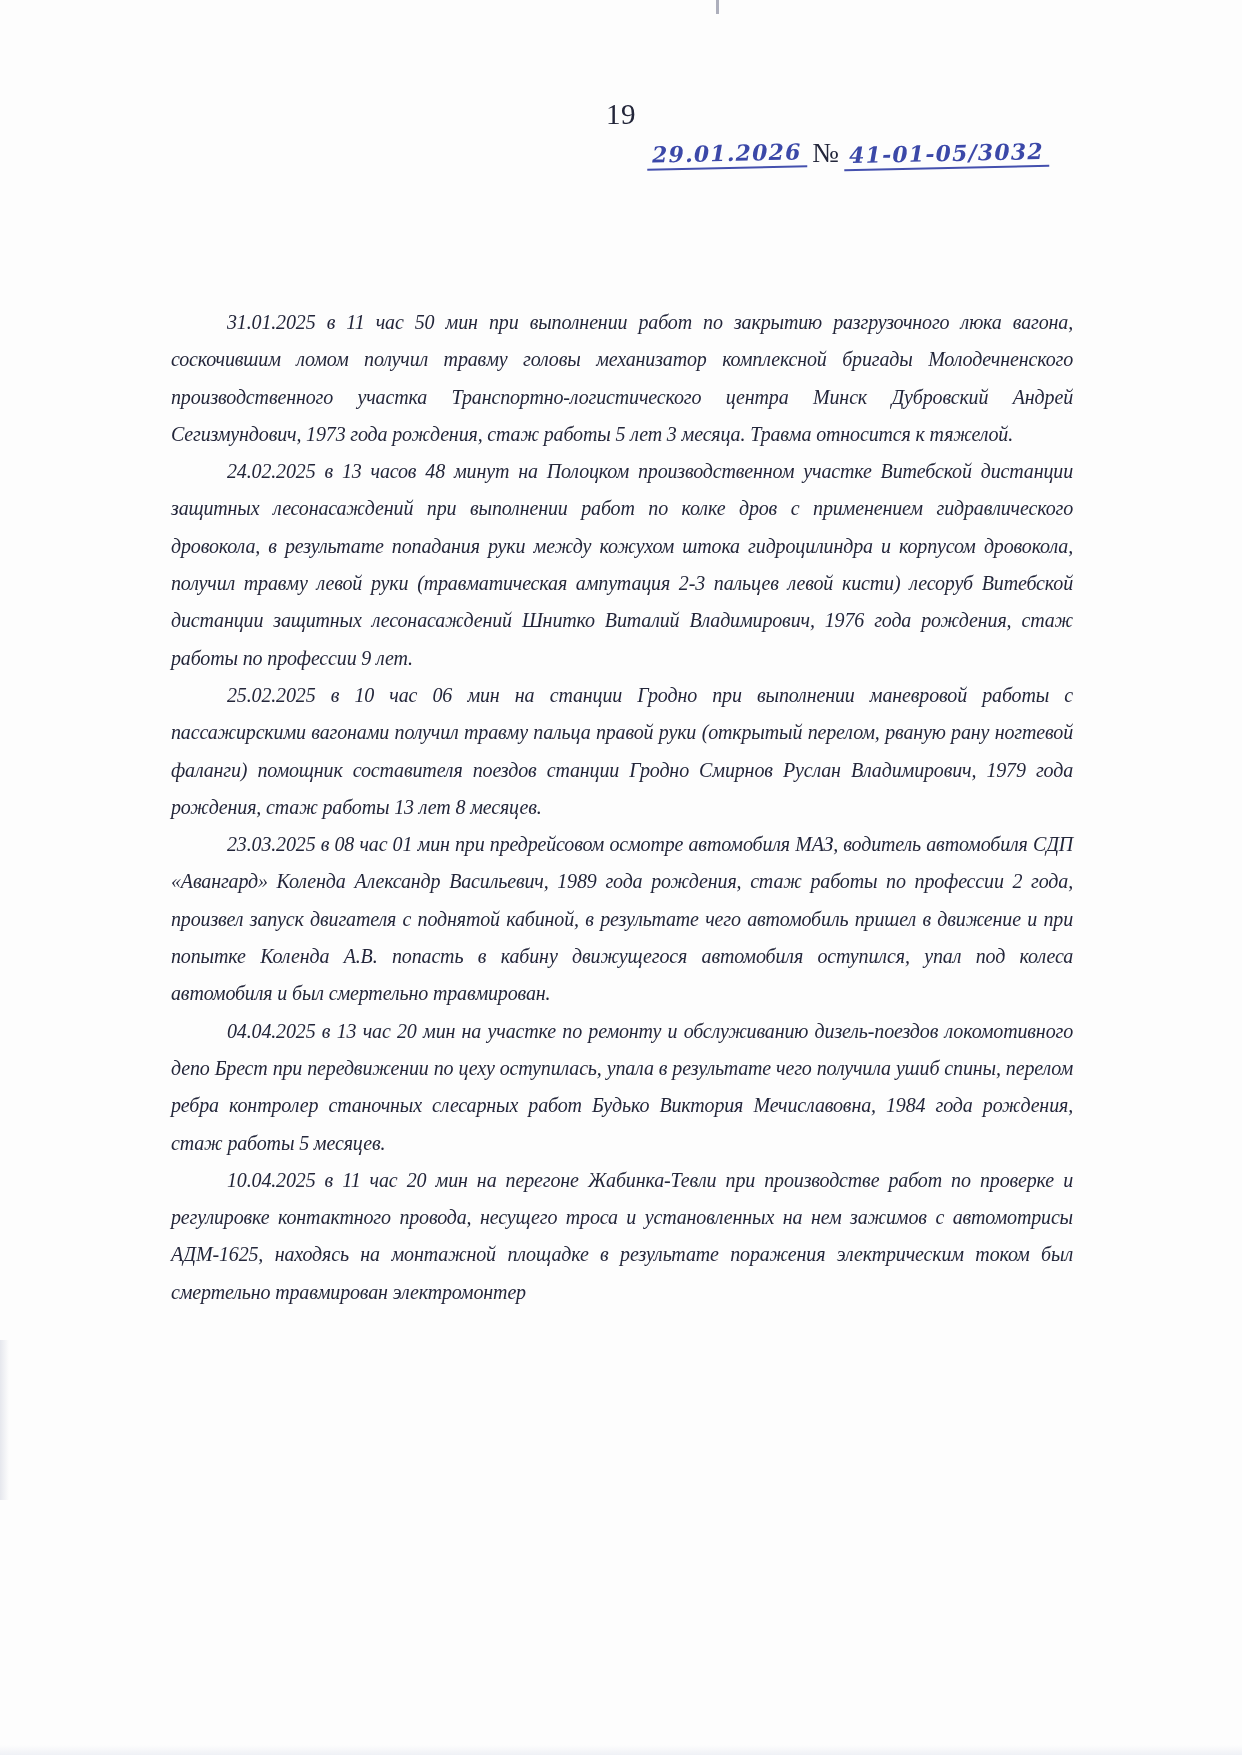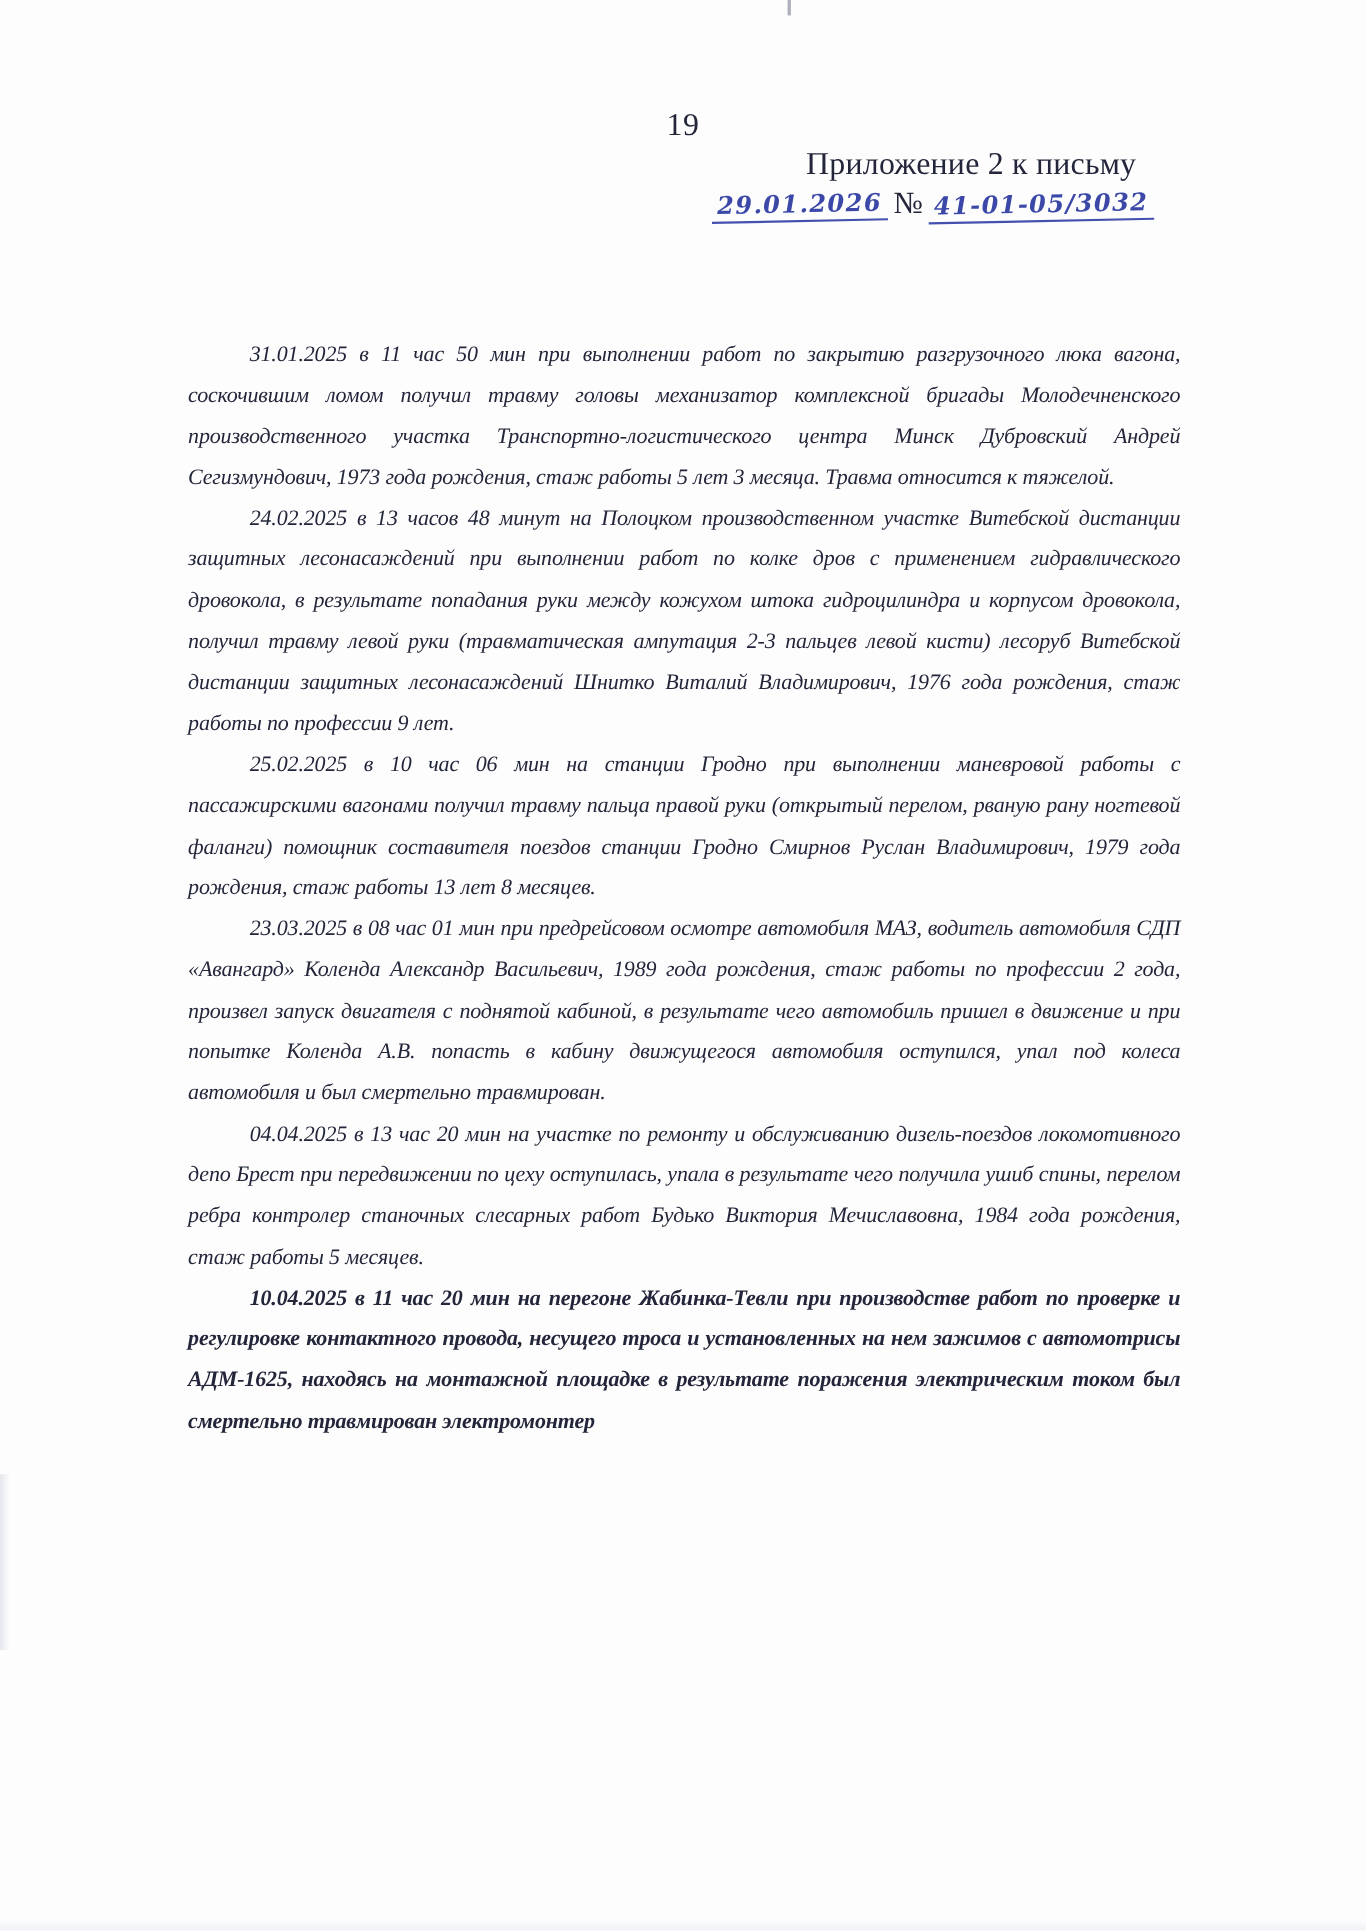--- a/index.html
+++ b/index.html
@@ -99,37 +99,36 @@
   .body-text p {
     margin:0;
     font-style:italic;
     font-size:20px;
     line-height:37.3px;
     text-align:justify;
     text-indent:56px;
     letter-spacing:-.15px;
     -webkit-hyphens:none; hyphens:none;
   }
-  .body-text p.last { text-align:justify;font-weight:bold; }
+  .body-text p.last { text-align:justify; }
 </style>
 </head>
 <body>
 
 <div class="page">
 
   <div class="edge-mark"></div>
   <div class="edge-smudge-left"></div>
   <div class="edge-smudge-bottom"></div>
 
   <div class="content">
 
     <div class="page-number">19</div>
 
     <div class="header-block">
-      <div class="header-line-1">Приложение 2 к письму</div>
       <div class="header-line-2">
         <span class="hw-field hw-date">29.01.2026</span>
         <span class="no-sign">№</span>
         <span class="hw-field hw-num">41-01-05/3032</span>
       </div>
     </div>
 
     <div class="doc-title">
     </div>
 

